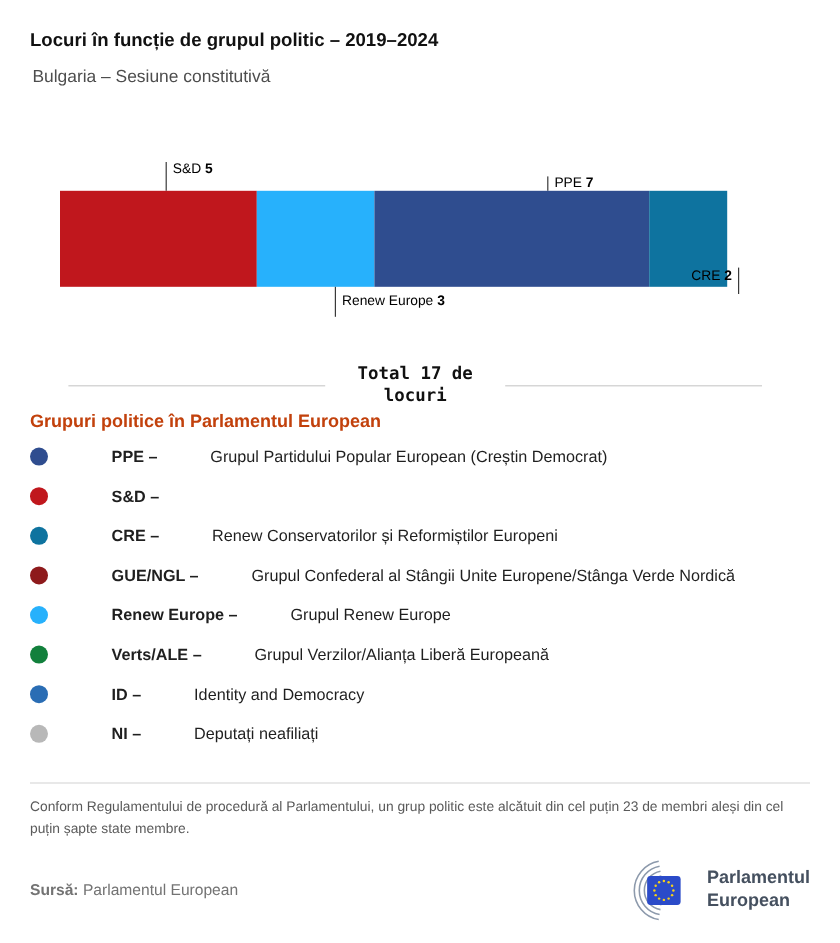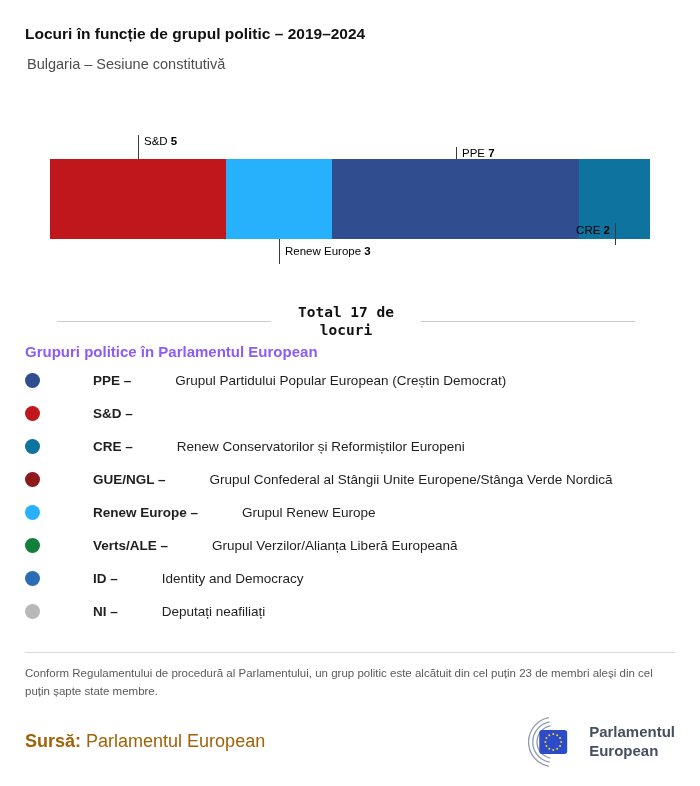--- a/index.html
+++ b/index.html
@@ -5,52 +5,52 @@
   html,body{margin:0;padding:0;}
   body{
     width:700px;height:786px;background:#ffffff;overflow:hidden;
     font-family:"Liberation Sans","DejaVu Sans",sans-serif;color:#1a1a1a;
   }
   .page{padding:25px 25px 0 25px;}
   h1{margin:0;font-size:15.5px;font-weight:700;color:#111;}
   h2{margin:13px 0 0 2px;font-size:14.5px;font-weight:400;color:#4d4d4d;}
 
   
-  .chart{position:relative;margin:57px 0 16px 25px;width:600px;height:140px;}
+  .chart{position:relative;margin:57px 0 16px 25px;width:556px;height:140px;}
   .bar{position:absolute;left:0;top:30px;width:100%;height:80px;display:flex;}
   .seg{height:100%;}
   .callout{position:absolute;display:flex;align-items:flex-start;}
   .callout.bottom{align-items:center;}
   .vline{width:1px;background:#3a3a3a;flex:0 0 auto;display:inline-block;}
   .clabel{font-size:11.5px;color:#000;margin-left:5px;white-space:nowrap;line-height:1.15;}
   .clabel b{font-weight:700;}
   .line-right .clabel{position:absolute;right:6px;top:1px;margin-left:0;}
 
   
   .total-row{display:flex;align-items:center;margin:34px 40px 0 32px;}
   .hline{flex:1;height:1px;background:#cccccc;}
   .total-text{
     flex:0 0 auto;width:150px;text-align:center;
     font-family:"DejaVu Sans Mono","Liberation Mono",monospace;
     font-weight:700;font-size:14.5px;line-height:1.25;color:#111;
   }
 
   
-  h3{margin:4px 0 0 0;font-size:15px;font-weight:700;color:#8b5cf6;}
+  h3{margin:4px 0 0 0;font-size:15px;font-weight:700;color:#c2410c;}
   .legend{margin-top:4px;}
   .legend-item{display:flex;align-items:center;height:33px;gap:40px;}
   .dot{width:15px;height:15px;border-radius:50%;flex:0 0 auto;margin-right:13px;}
   .abbr{font-weight:700;font-size:13.5px;color:#1f1f1f;white-space:nowrap;}
   .gname{font-size:13.5px;color:#1f1f1f;margin-left:4px;}
 
   
   .divider{border:none;border-top:1px solid #d9d9d9;margin:24px 0 0 0;}
   .note{margin:12px 0 0 0;font-size:11.5px;line-height:1.5;color:#5a5a5a;max-width:652px;}
   .bottom-row{display:flex;justify-content:space-between;align-items:center;margin-top:14px;}
-  .source{font-size:18px;color:#a16207;text-align:center;}
+  .source{font-size:13px;color:#737373;text-align:center;}
   .source b{font-weight:700;}
   .brand{display:flex;align-items:center;}
   .brand-text{font-weight:700;font-size:15px;line-height:1.25;color:#45505f;margin-left:6px;}
 </style>
 </head>
 <body>
 
 <div class="page">
 
   <h1>Locuri în funcție de grupul politic – 2019–2024</h1>

